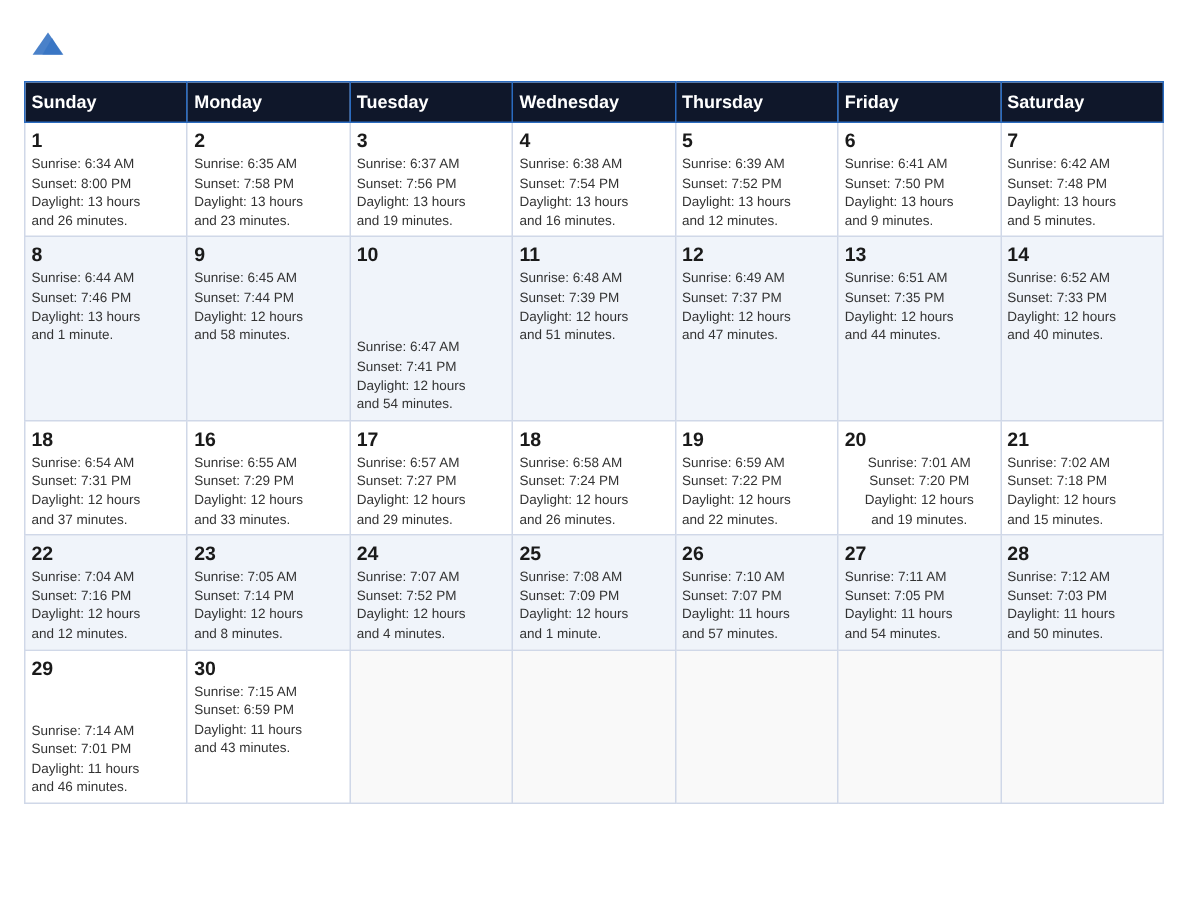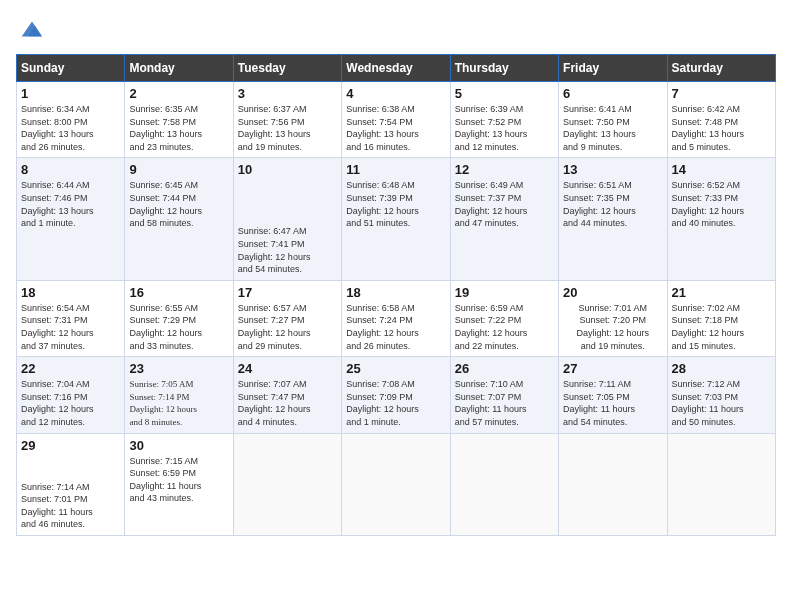--- a/index.html
+++ b/index.html
@@ -36,21 +36,21 @@
     .location {
       font-size: 14px;
       color: #444;
     }
     table {
       width: 100%;
       border-collapse: collapse;
       font-size: 9.5px;
     }
     thead tr {
-      background: #404040;
+      background: #0f172a;
       color: #fff;
     }
     thead th {
       padding: 6px 4px;
       text-align: left;
       font-size: 12px;
       font-weight: bold;
       border: 1px solid #2a6bbf;
     }
     tbody tr {
@@ -277,29 +277,29 @@
       <tr>
         <td>
           <span class="day-num">22</span>
           <div class="day-info" style="white-space: pre-line;">Sunrise: 7:04 AM
 Sunset: 7:16 PM
 Daylight: 12 hours
 and 12 minutes.</div>
         </td>
         <td>
           <span class="day-num">23</span>
-          <div class="day-info" style="white-space: pre-line; font-family: Liberation Serif, serif;">Sunrise: 7:05 AM
+          <div class="day-info" style="white-space: pre-line;">Sunrise: 7:05 AM
 Sunset: 7:14 PM
 Daylight: 12 hours
 and 8 minutes.</div>
         </td>
         <td>
           <span class="day-num">24</span>
           <div class="day-info" style="white-space: pre-line;">Sunrise: 7:07 AM
-Sunset: 7:47 PM
+Sunset: 7:52 PM
 Daylight: 12 hours
 and 4 minutes.</div>
         </td>
         <td>
           <span class="day-num">25</span>
           <div class="day-info" style="white-space: pre-line;">Sunrise: 7:08 AM
 Sunset: 7:09 PM
 Daylight: 12 hours
 and 1 minute.</div>
         </td>

